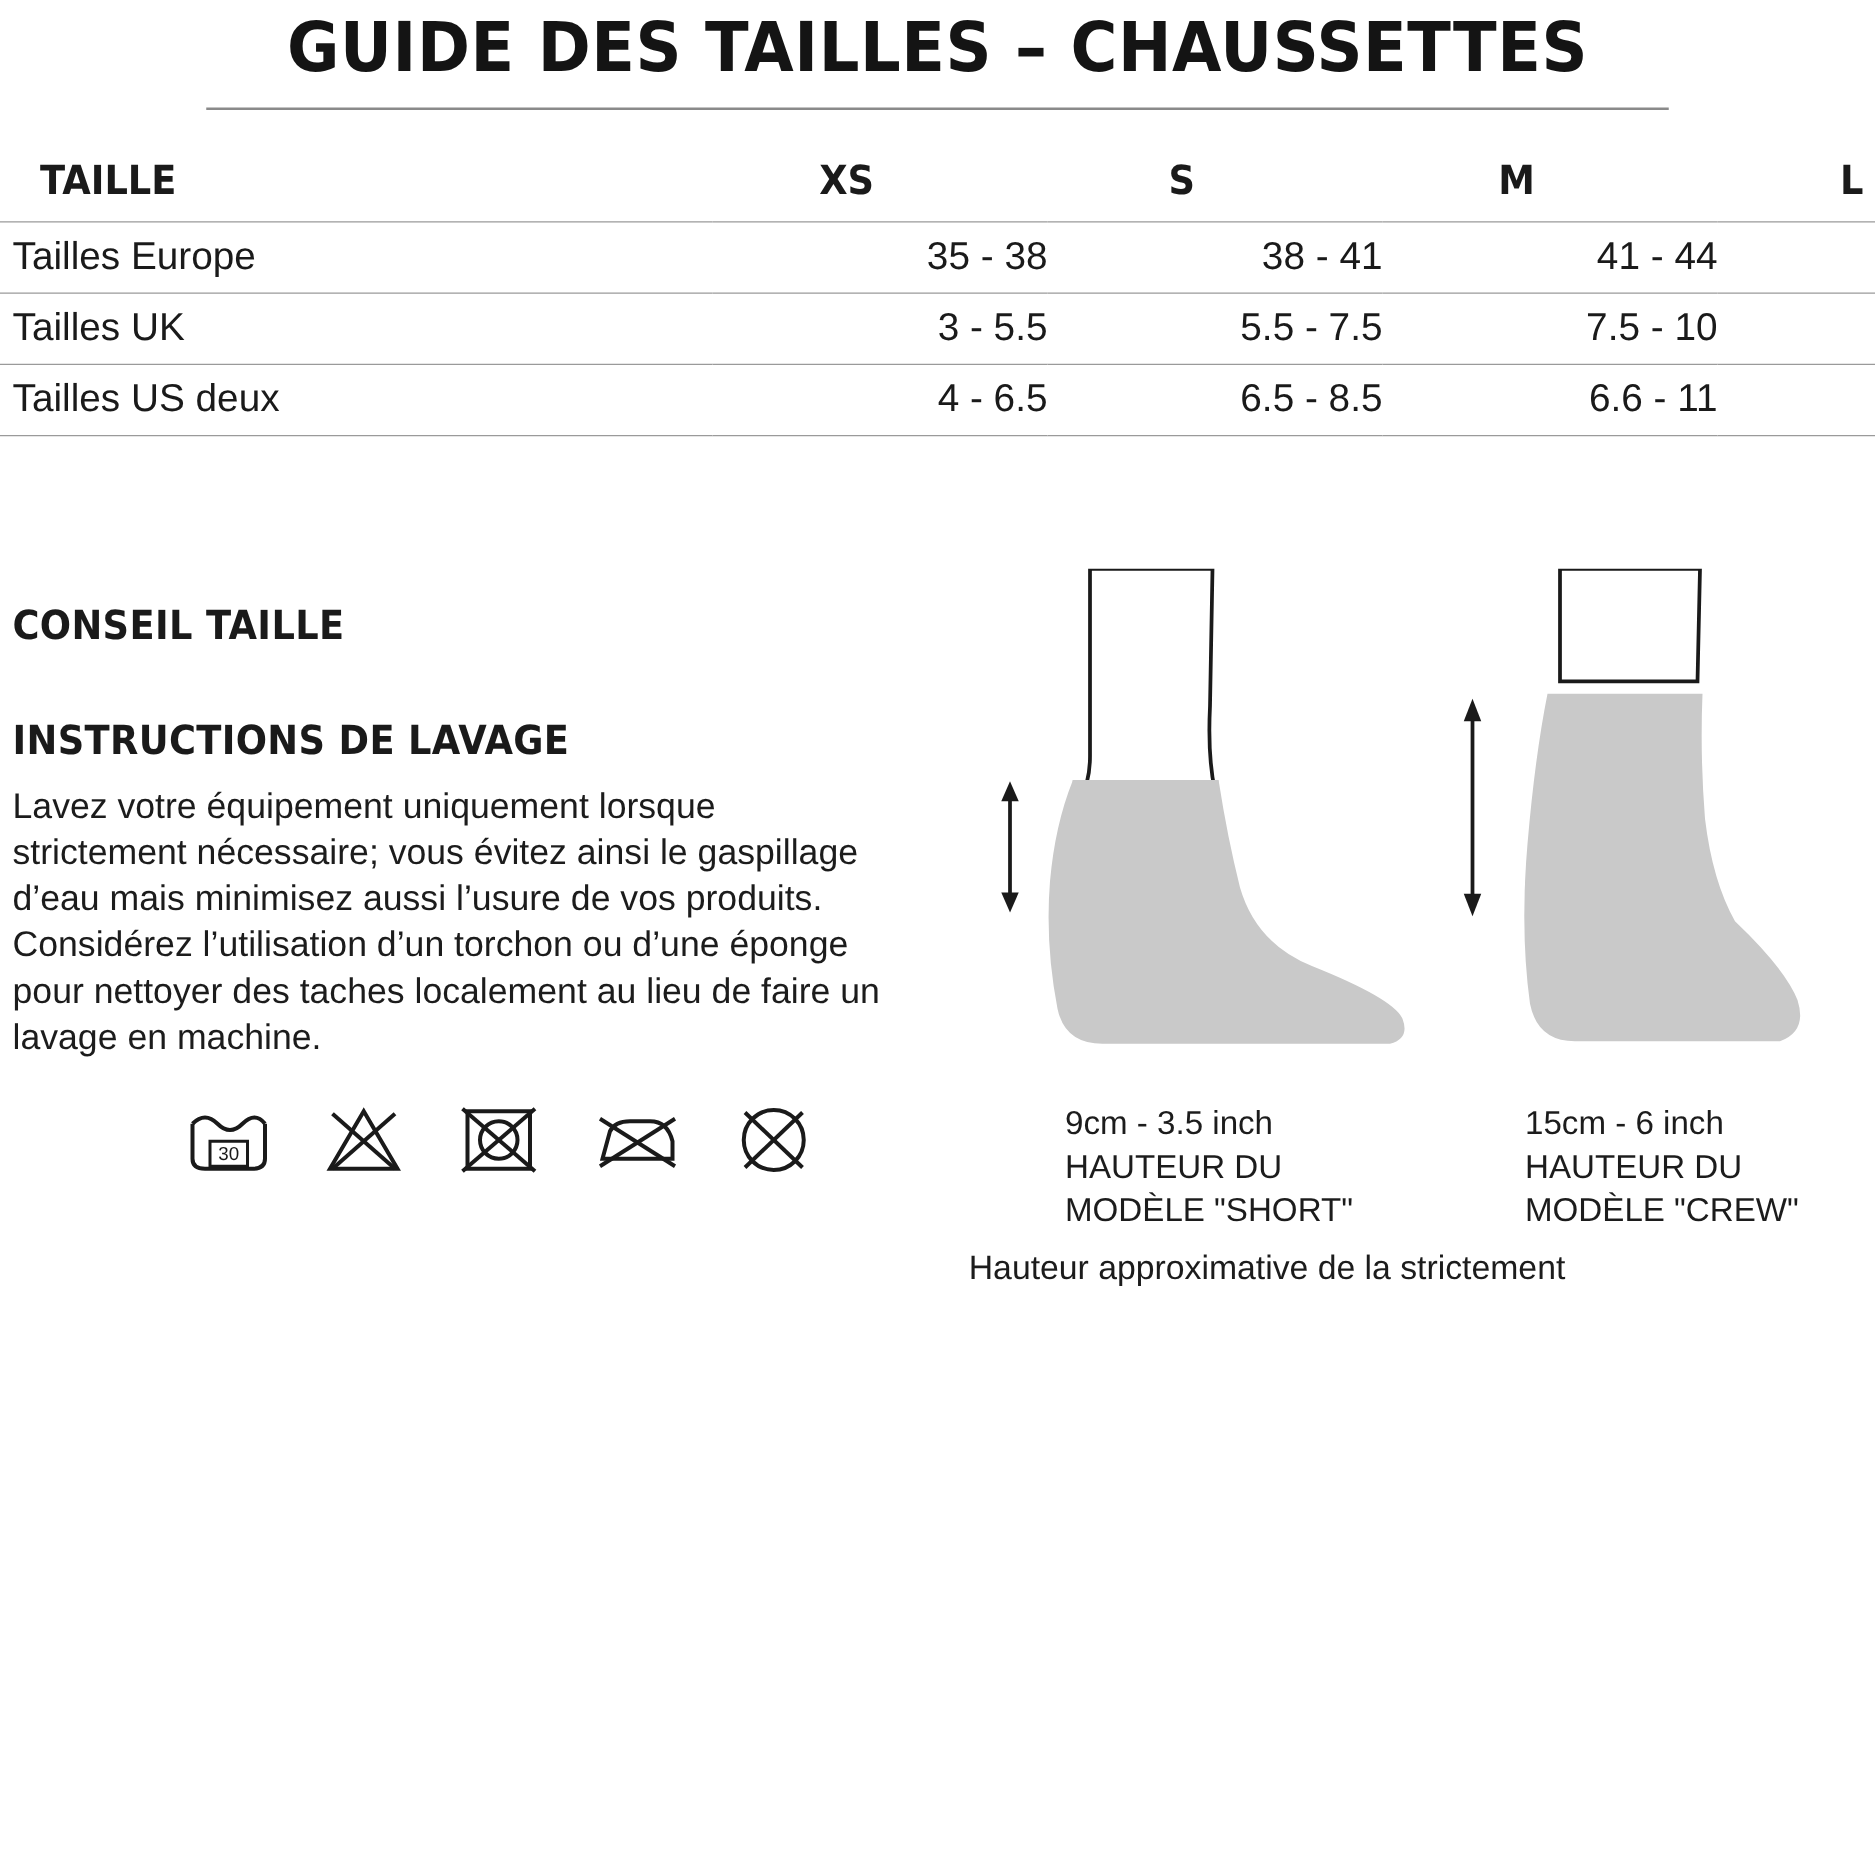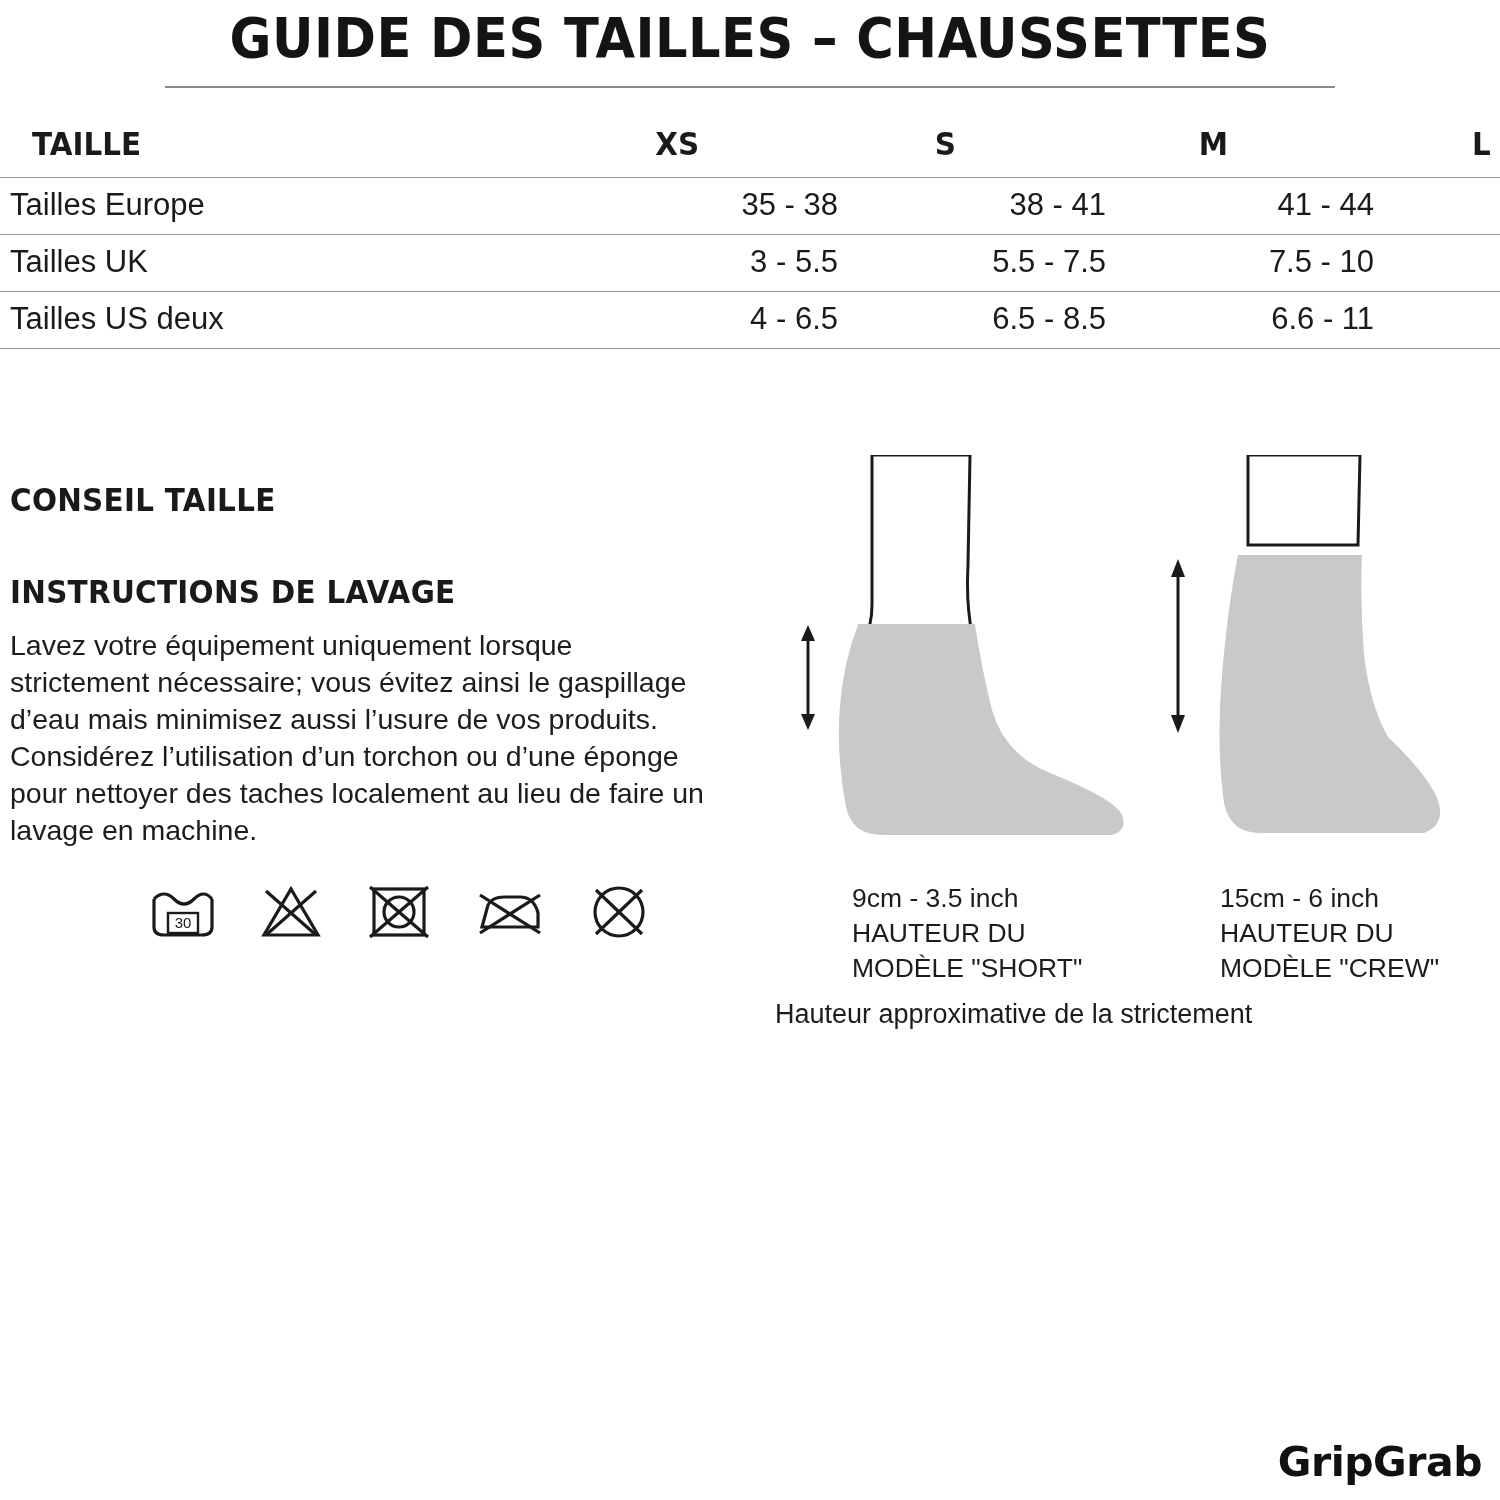--- a/index.html
+++ b/index.html
@@ -297,15 +297,14 @@
 MODÈLE "SHORT"</div>
         <div class="cap two">15cm - 6 inch
 HAUTEUR DU
 MODÈLE "CREW"</div>
         <div class="cap-sub">Hauteur approximative de la strictement</div>
       </div>
 
     </div>
   </div>
 
-  <div class="logo">GripGrab</div>
 
 </div>
 
 </body></html>

